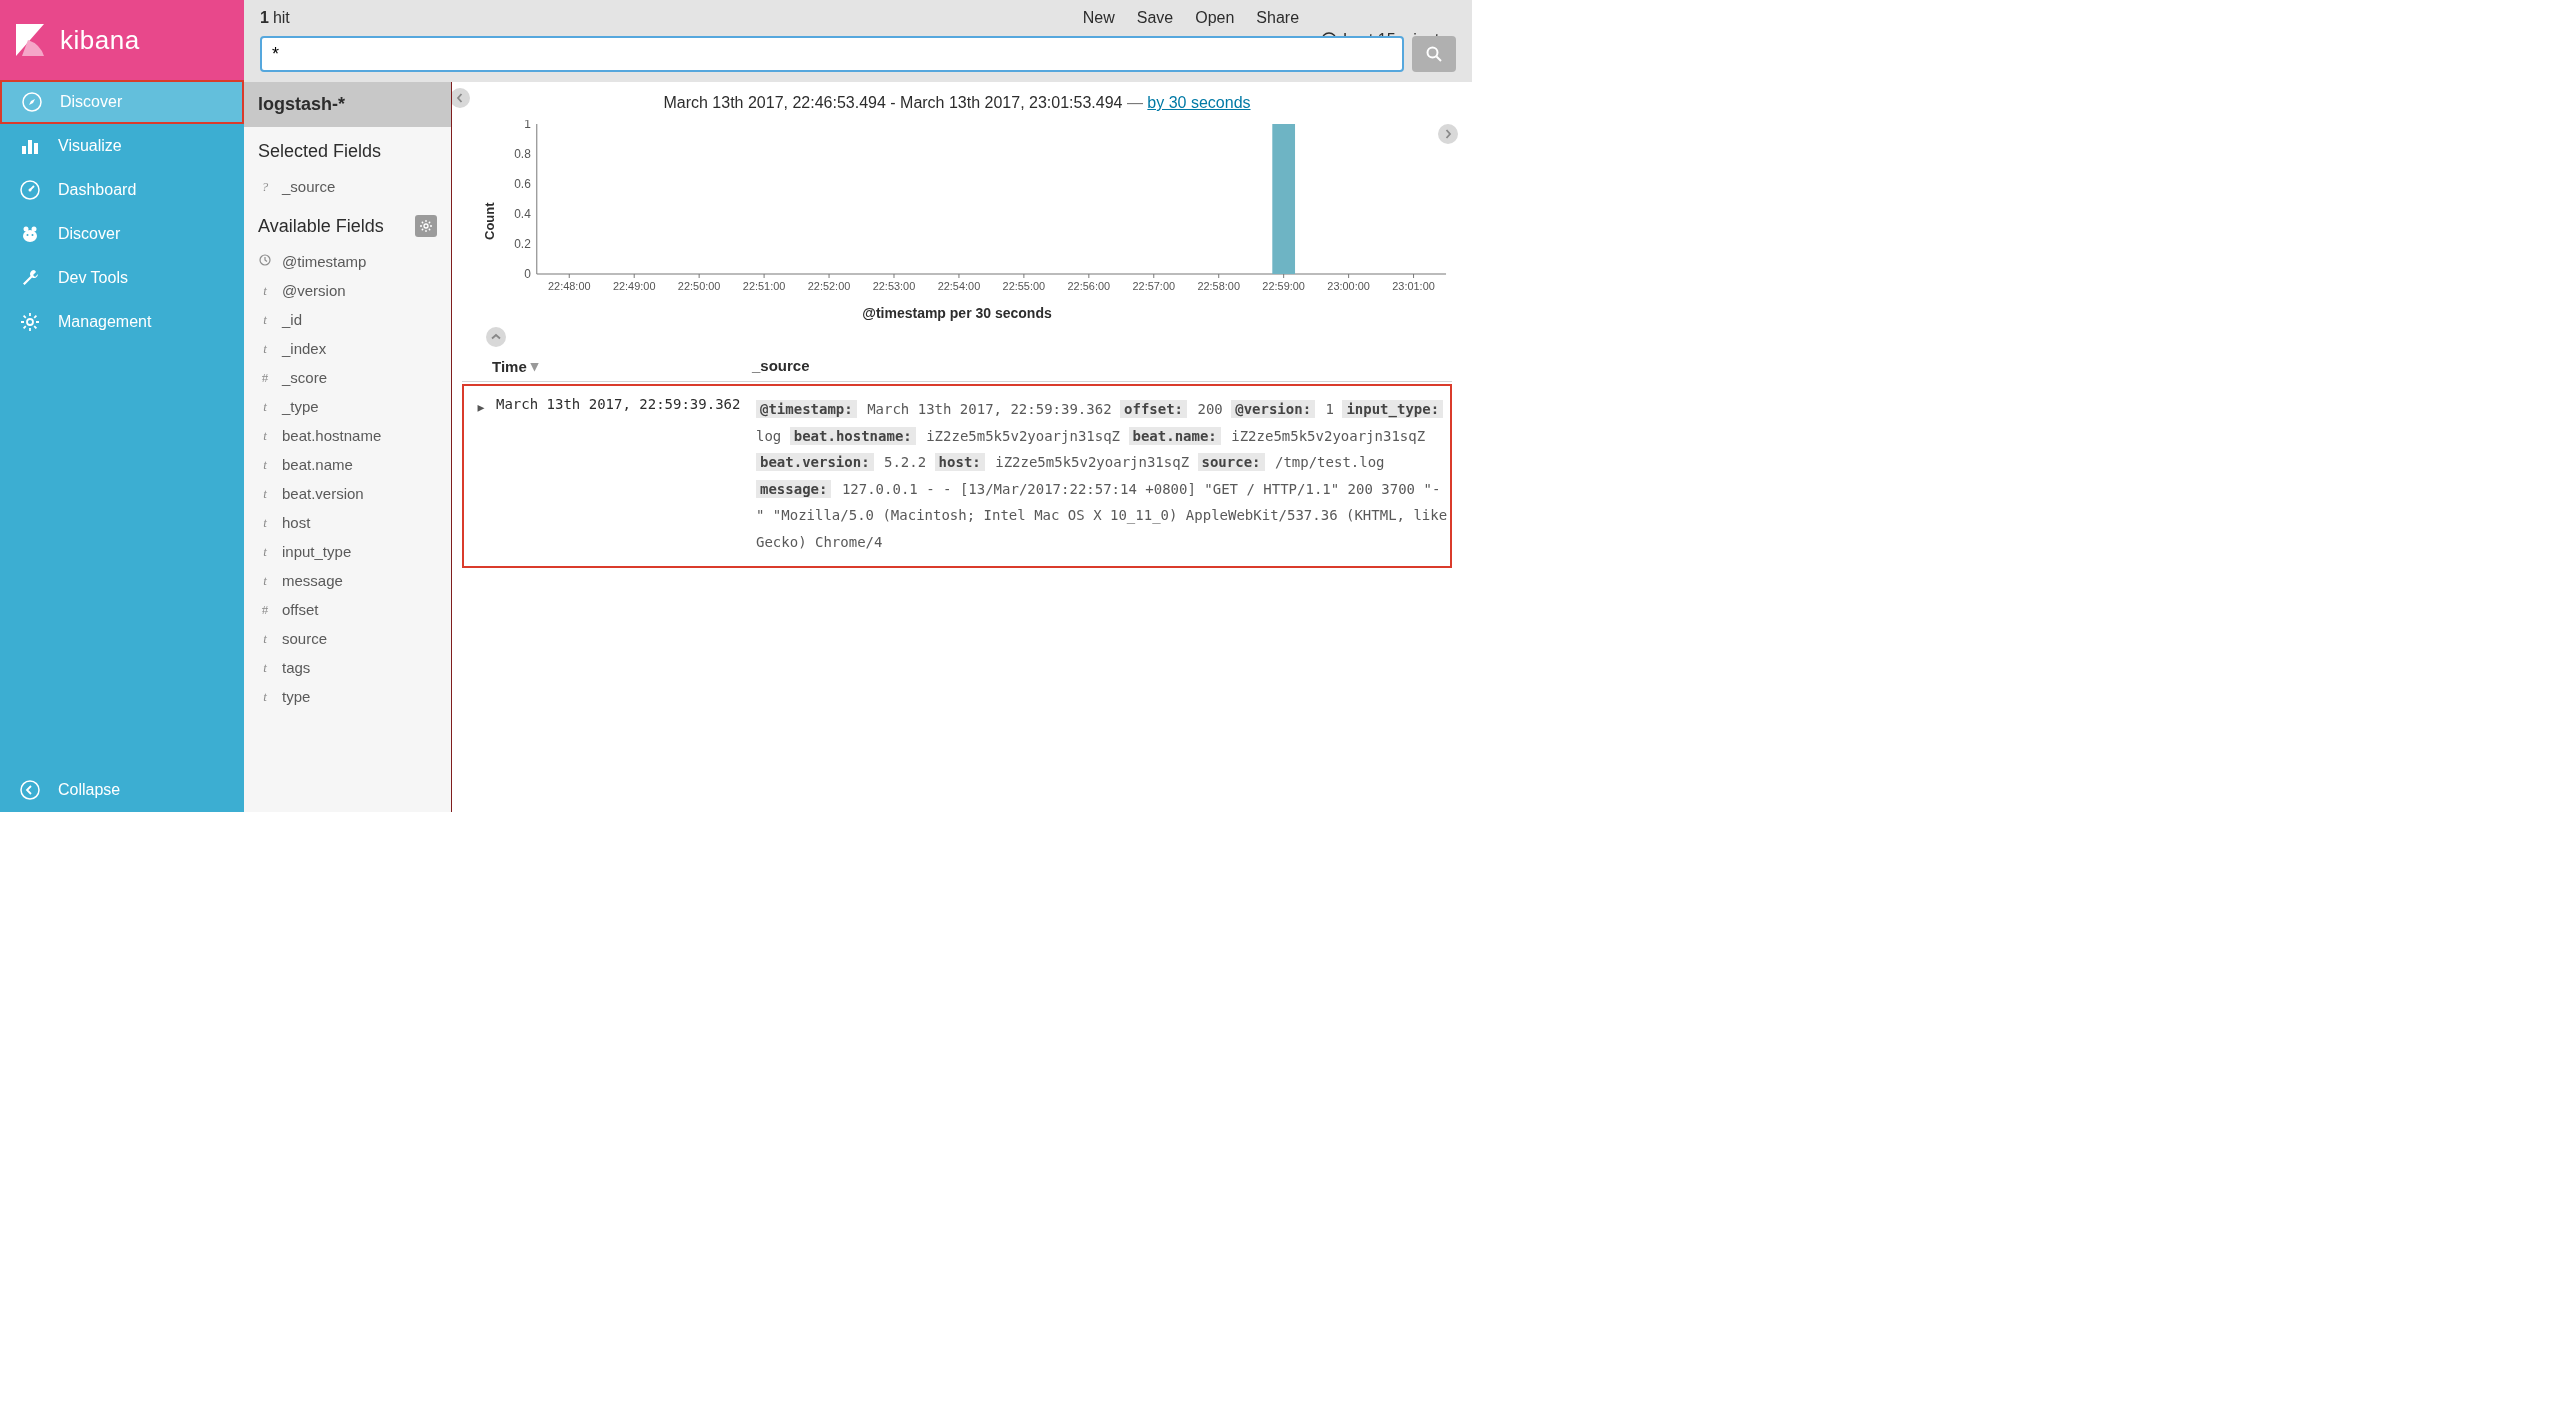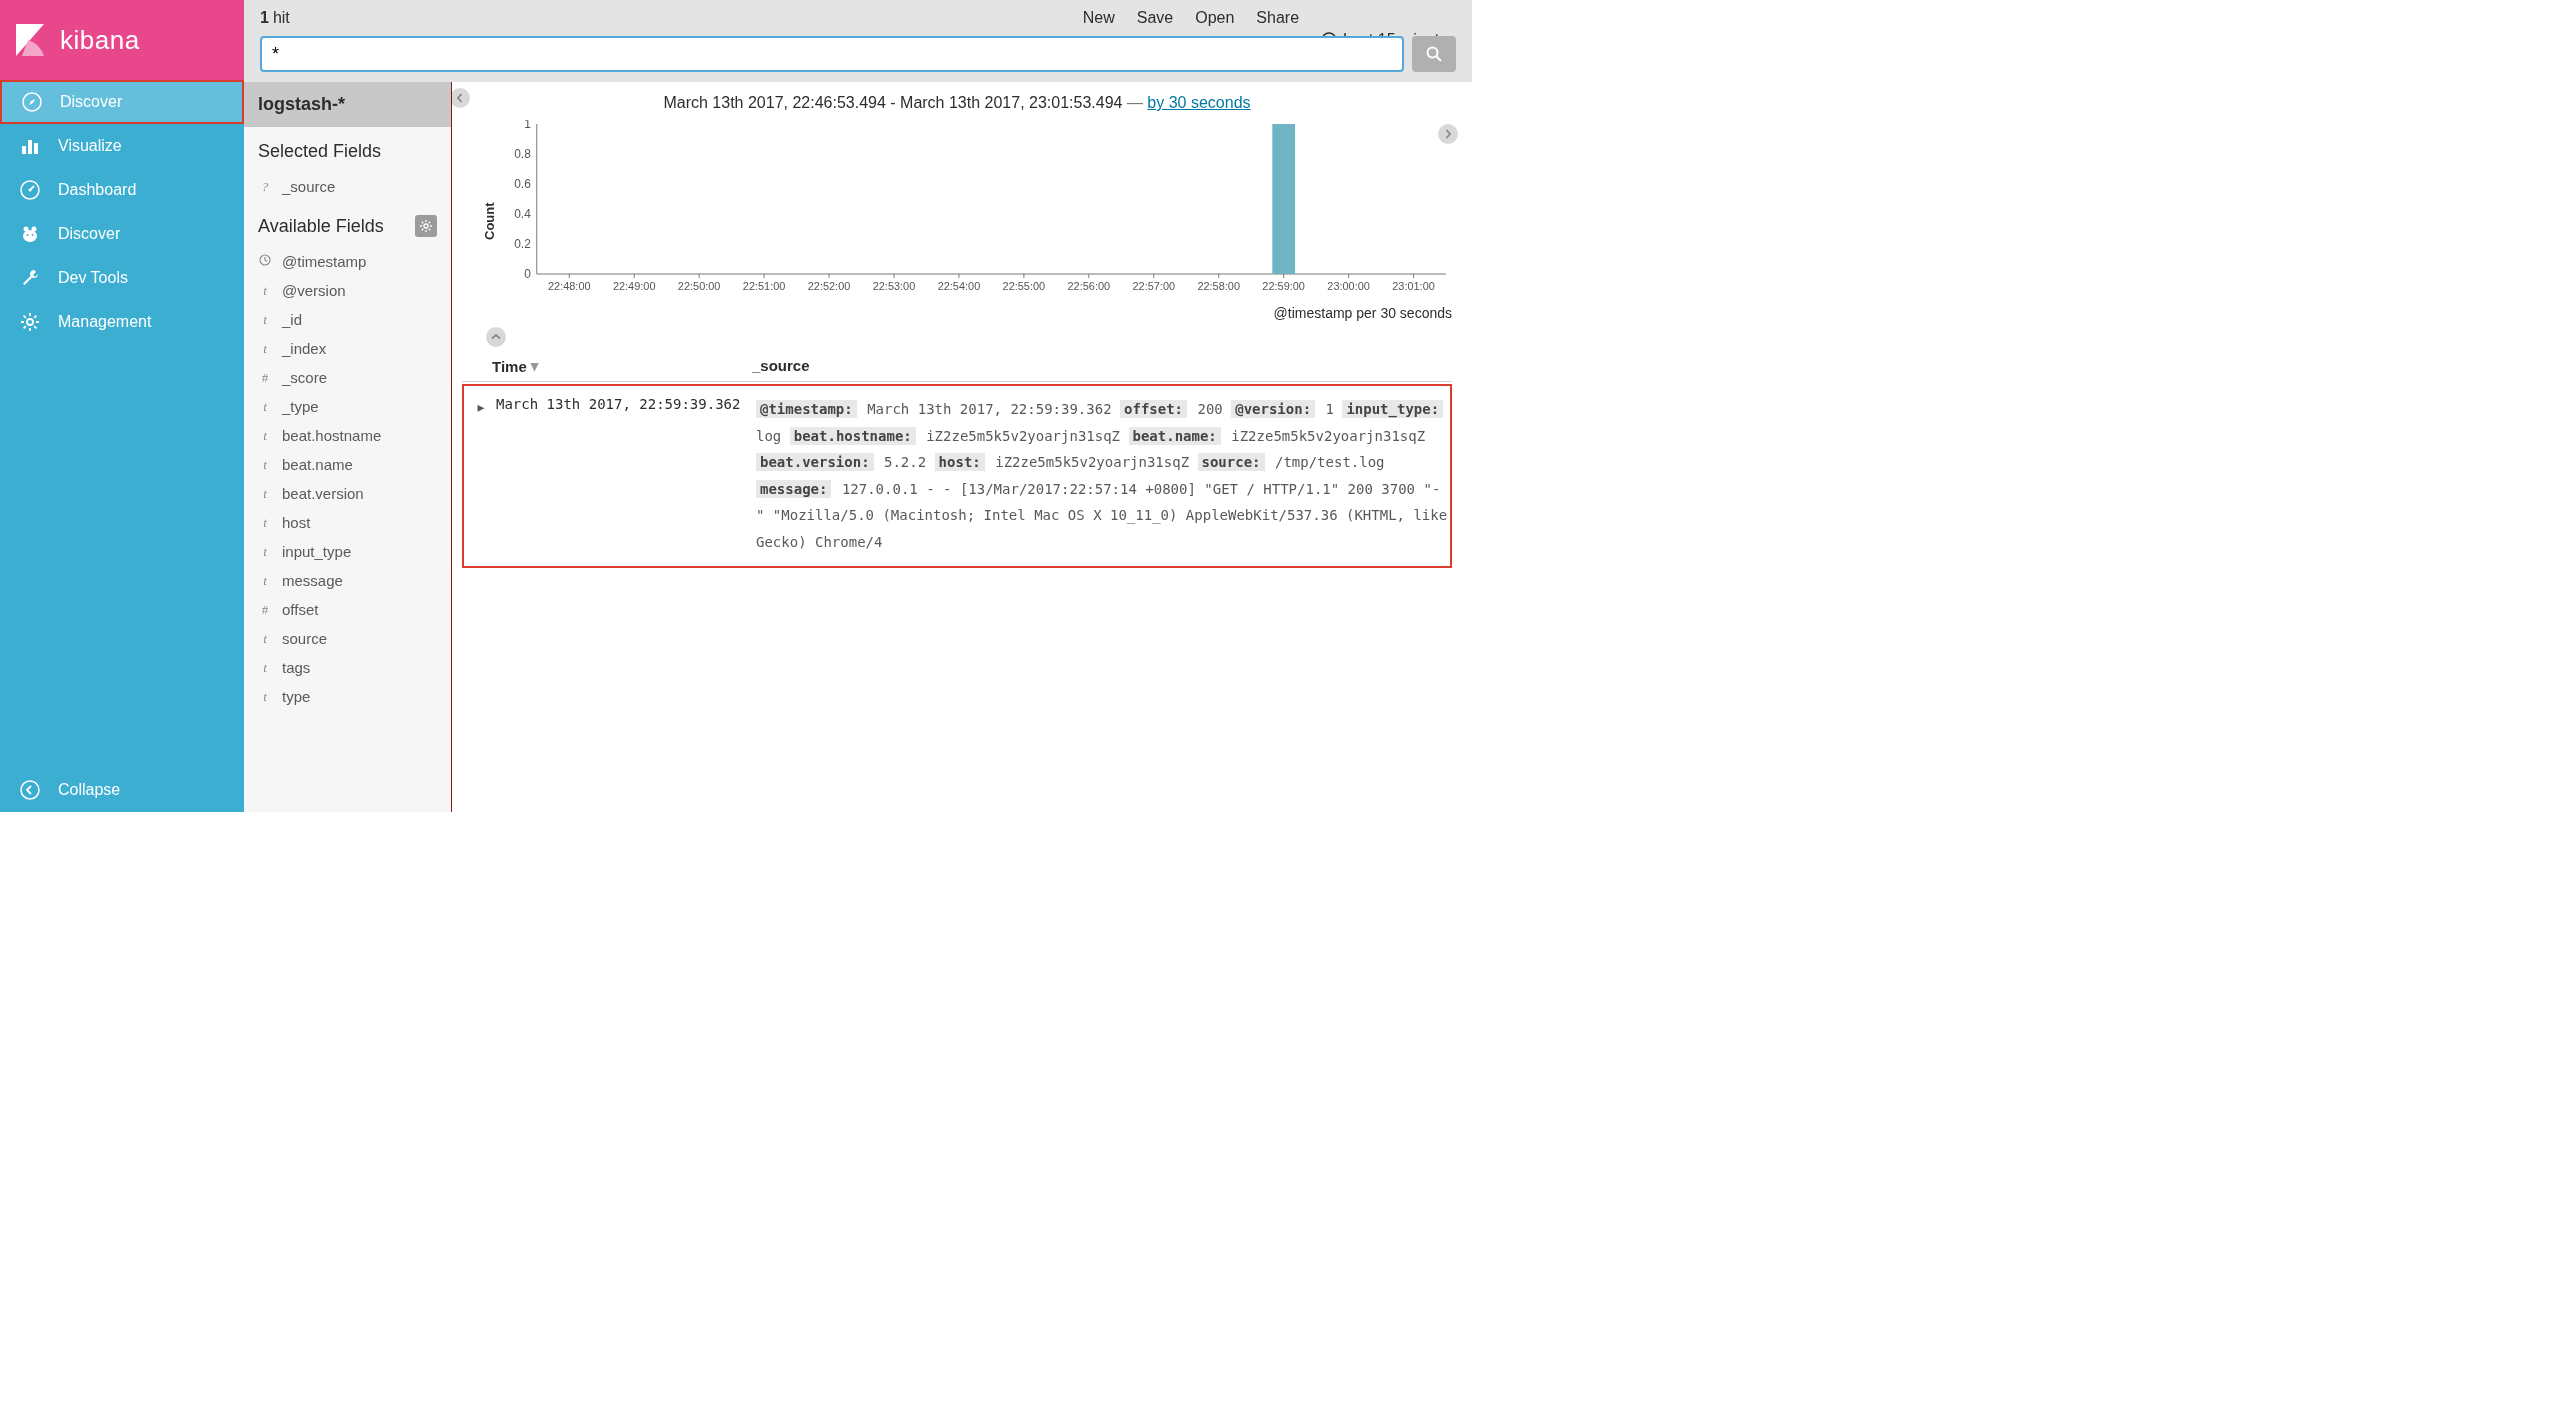--- a/index.html
+++ b/index.html
@@ -43,21 +43,21 @@
 .collapse-arrow-left svg { width: 10px; height: 10px; fill: #888; }
 .time-range-header { text-align: center; font-size: 16px; color: #2D2D2D; padding: 4px 0 8px 0; }
 .time-range-header a { color: #0079A5; text-decoration: underline; }
 .time-range-header .dash { color: #777; }
 .chart-wrap { display: flex; padding-left: 20px; position: relative;}
 .collapse-arrow-right { position:absolute; right:-6px; top:4px; width:20px;height:20px;background:#D8D8D8;border-radius:50%;display:flex;align-items:center;justify-content:center;cursor:pointer;}
 .collapse-arrow-right svg{width:10px;height:10px;fill:#888;}
 .y-axis-label { writing-mode: vertical-rl; transform: rotate(180deg); font-size: 13px; font-weight: 600; color: #2D2D2D; display:flex;align-items:center;justify-content:center; padding-bottom:20px;}
 .chart-area { flex: 1; }
 .chart-svg { width: 100%; height: 180px; }
-.x-axis-label { text-align: right; font-size: 14px; font-weight: 400; color: #2D2D2D; padding: 2px 0 6px 0; }
+.x-axis-label { text-align: center; font-size: 14px; font-weight: 700; color: #2D2D2D; padding: 2px 0 6px 0; }
 .collapse-arrow-up { width:20px;height:20px;background:#D8D8D8;border-radius:50%;display:flex;align-items:center;justify-content:center;cursor:pointer; margin-left: 24px;}
 .collapse-arrow-up svg{width:10px;height:10px;fill:#888;}
 .results-table { margin-top: 4px; }
 .results-header { display: flex; border-bottom: 1px solid #D4D4D4; padding: 6px 0; font-weight: 600; font-size: 15px; }
 .col-expand { width: 30px; }
 .col-time { width: 260px; padding-left: 0; display:flex;align-items:center;}
 .col-time .sort-icon { margin-left:4px; color:#999;}
 .col-source { flex: 1; }
 .result-row-wrap { border: 2px solid #DA3B2B; padding: 2px; margin-top: 2px; }
 .result-row { display: flex; padding: 8px 0; }

